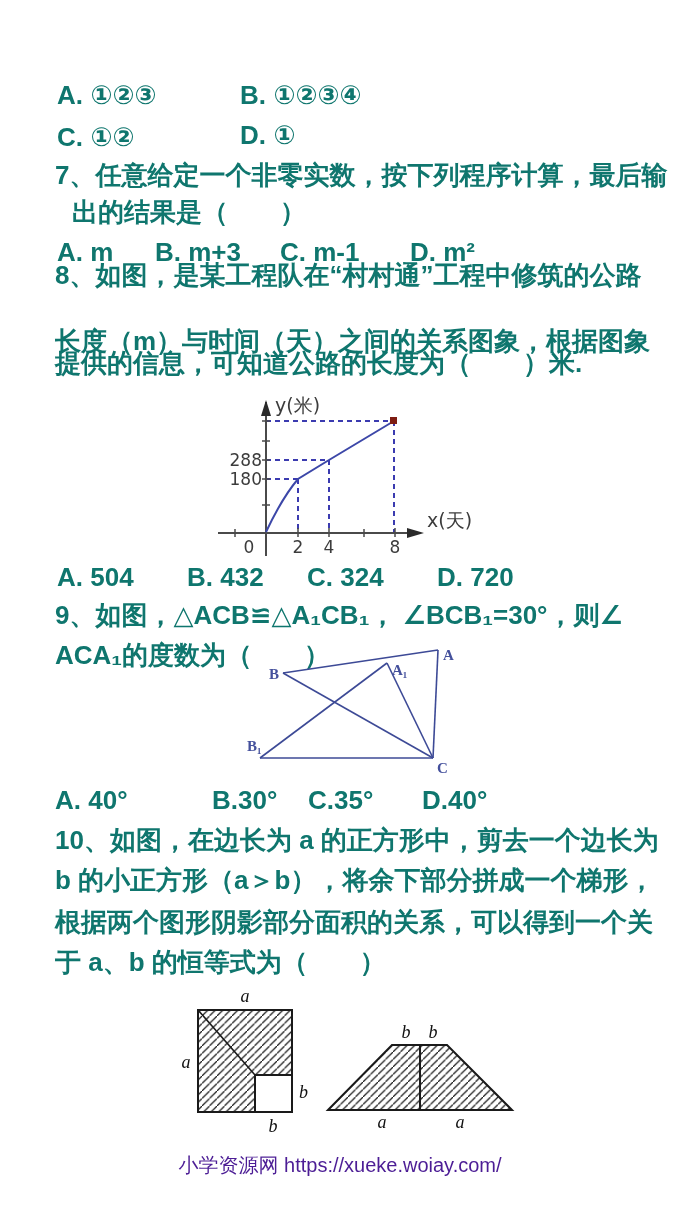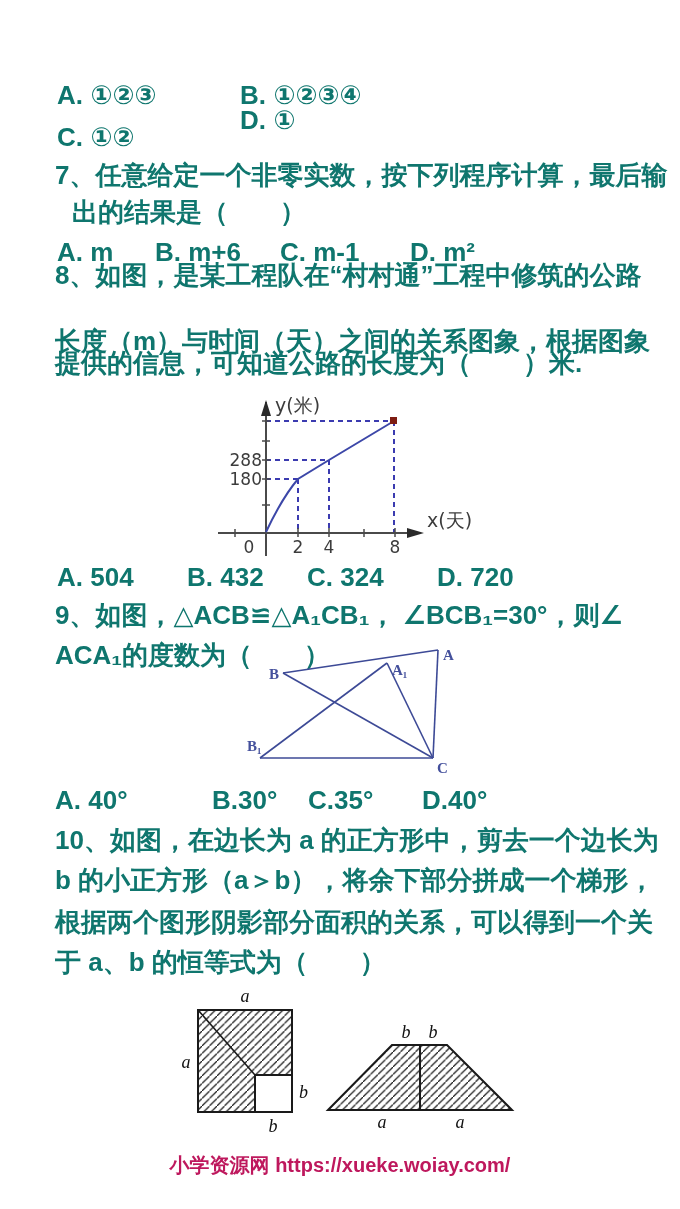--- a/index.html
+++ b/index.html
@@ -11,35 +11,35 @@
     position:absolute;font-size:26px;font-weight:700;color:#0f766e;
     white-space:nowrap;line-height:30px;
   }
   .figsvg{position:absolute;}
   .graph-label{font-family:"DejaVu Sans",sans-serif;font-size:17px;fill:#3c3c3c;}
   .graph-axis-label{font-family:"DejaVu Sans",sans-serif;font-size:19px;fill:#3c3c3c;}
   .f9lab{font-family:"Liberation Serif","DejaVu Serif",serif;font-weight:700;font-size:15px;fill:#44509c;}
   .g10lab{font-family:"Liberation Serif","DejaVu Serif",serif;font-style:italic;font-size:18px;fill:#111111;}
   .footer{
     position:absolute;top:1152px;left:0;width:680px;text-align:center;
-    font-size:20px;font-weight:700;color:#be185d;
+    font-size:20px;font-weight:400;color:#4c1d95;
   }
 </style>
 </head>
 <body>
 
 <div class="tx" style="top:80px;left:57px">A.  ①②③</div>
 <div class="tx" style="top:80px;left:240px">B.  ①②③④</div>
 <div class="tx" style="top:122px;left:57px">C.  ①②</div>
-<div class="tx" style="top:105px;left:240px">D.  ①</div>
+<div class="tx" style="top:120px;left:240px">D.  ①</div>
 
 <div class="tx" style="top:160px;left:55px">7、任意给定一个非零实数，按下列程序计算，最后输</div>
 <div class="tx" style="top:197px;left:72px">出的结果是（　　）</div>
 <div class="tx" style="top:237px;left:57px">A.  m</div>
-<div class="tx" style="top:237px;left:155px">B.  m+6</div>
+<div class="tx" style="top:237px;left:155px">B.  m+3</div>
 <div class="tx" style="top:237px;left:280px">C.  m-1</div>
 <div class="tx" style="top:237px;left:410px">D.  m²</div>
 
 <div class="tx" style="top:260px;left:55px">8、如图，是某工程队在“村村通”工程中修筑的公路</div>
 <div class="tx" style="top:326px;left:55px">长度（m）与时间（天）之间的关系图象，根据图象</div>
 <div class="tx" style="top:348px;left:55px">提供的信息，可知道公路的长度为（　　）米.</div>
 
 <svg class="figsvg" style="top:388px;left:183px" width="310" height="178" viewBox="0 0 310 178">
 
   <g stroke="#3b3bb0" stroke-width="2" stroke-dasharray="5 4">

